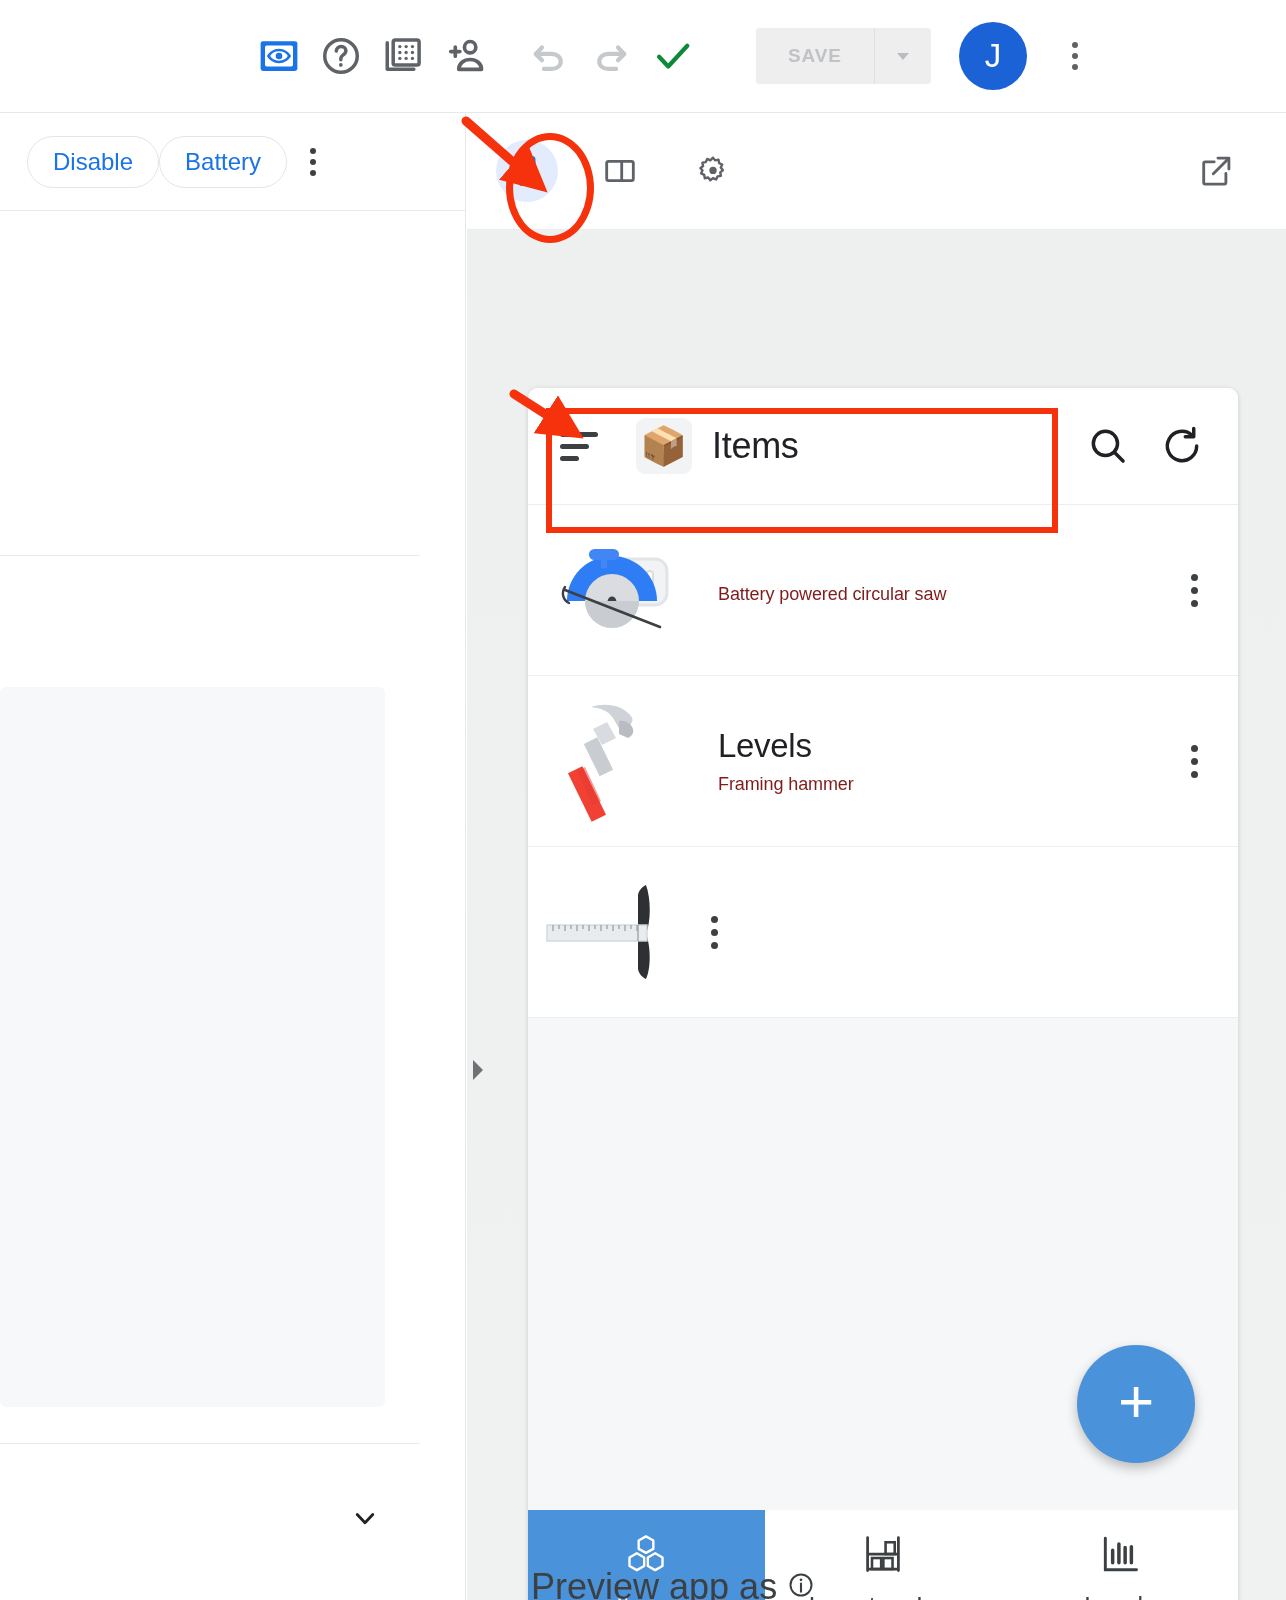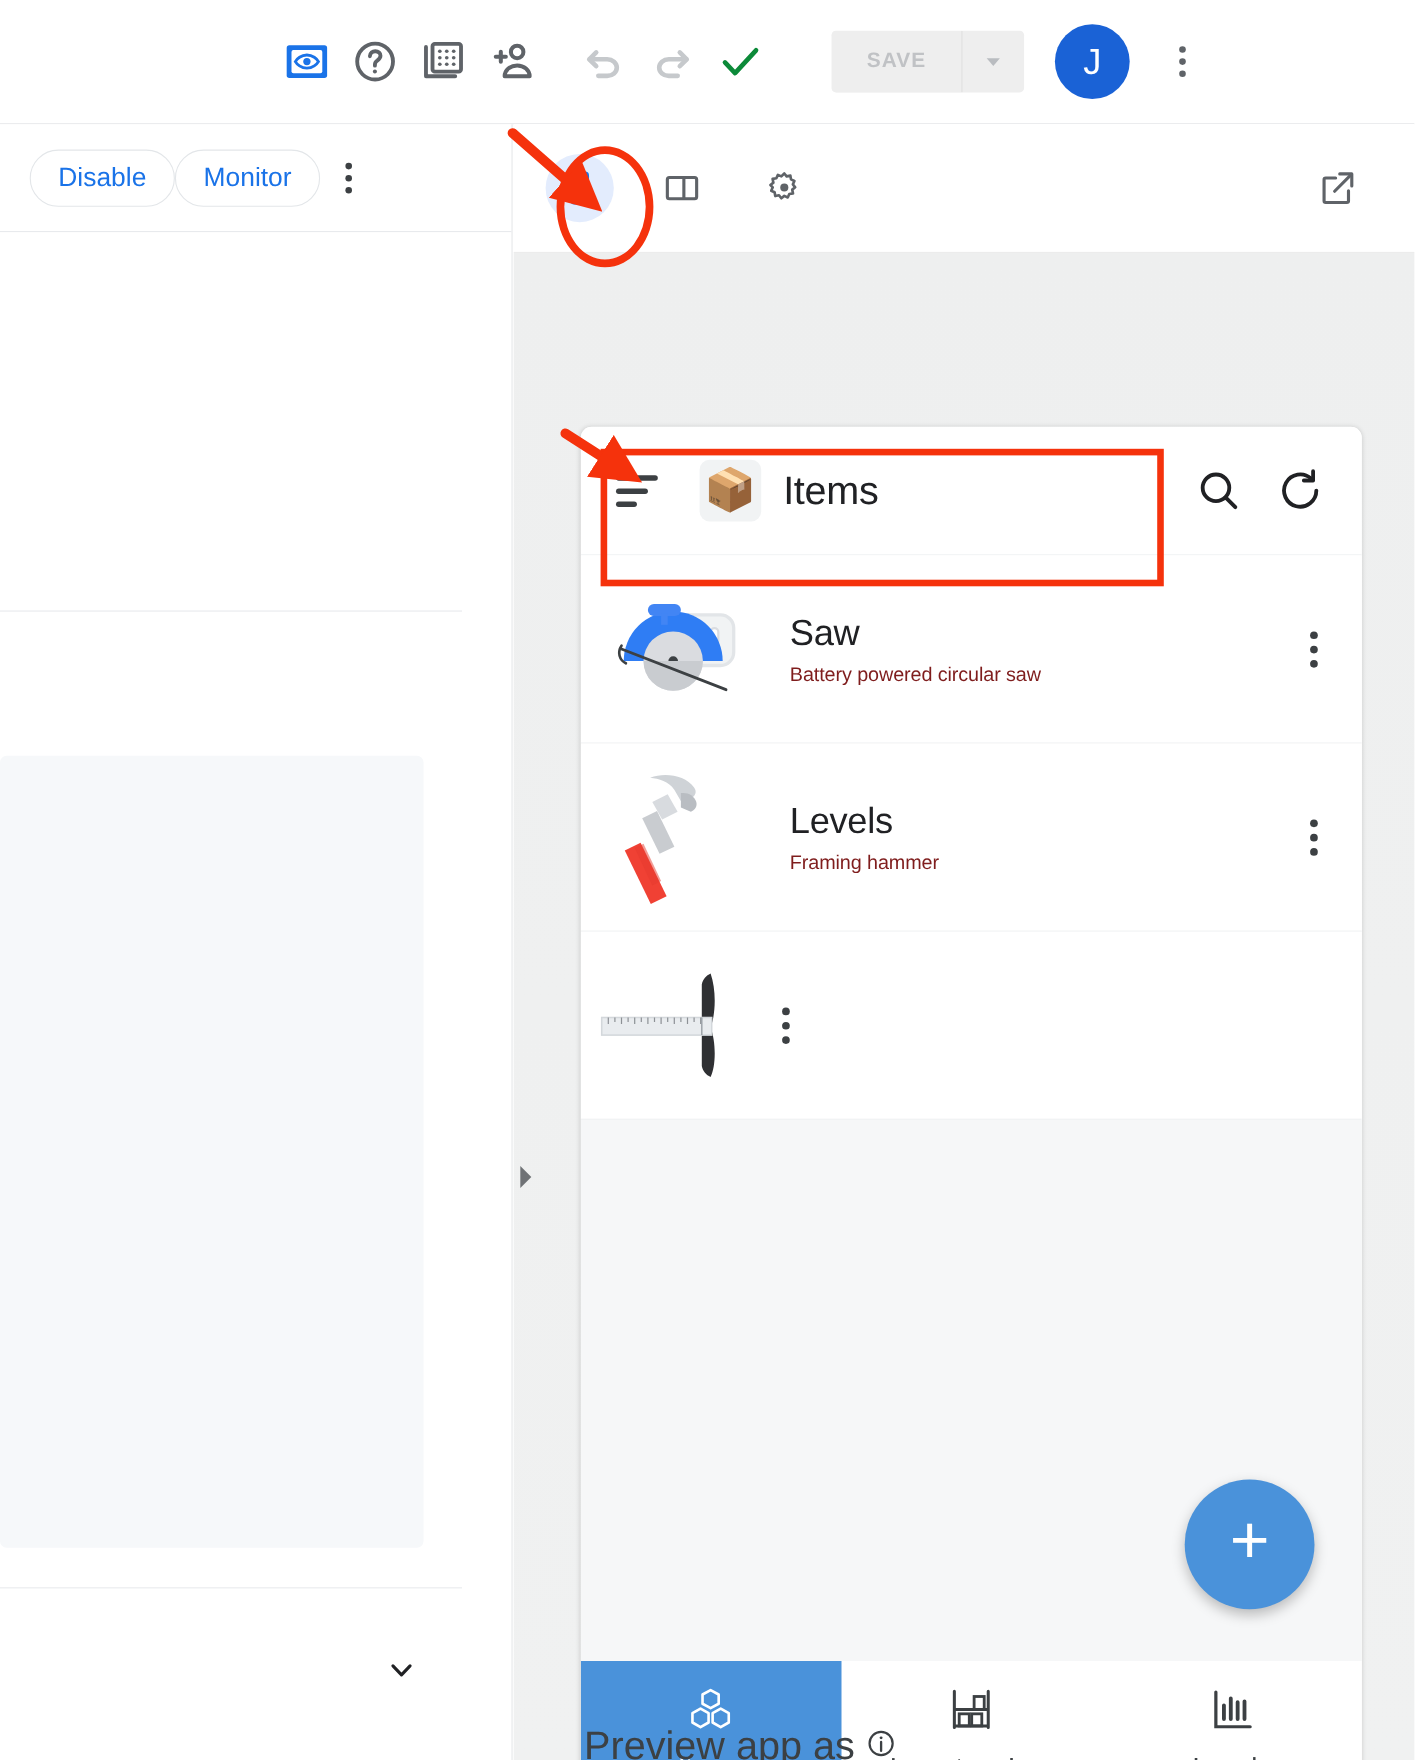--- a/index.html
+++ b/index.html
@@ -260,21 +260,21 @@
         <div class="kdot"></div>
         <div class="kdot"></div>
         <div class="kdot"></div>
       </div>
     </div>
   </div>
 
   <div class="leftpanel">
     <div class="lp-actions">
       <div class="pill">Disable</div>
-      <div class="pill">Monitor</div>
+      <div class="pill">Battery</div>
       <div class="lp-kebab">
         <div class="kdot"></div>
         <div class="kdot"></div>
         <div class="kdot"></div>
       </div>
     </div>
 
     <div class="lp-sep1"></div>
 
     <div class="linkchip">
@@ -377,21 +377,20 @@
                 <circle cx="65" cy="66" r="27" fill="#dadce0"></circle>
                 <circle cx="65" cy="66" r="4.4" fill="#3c4043"></circle>
                 <path d="M38 66a27 27 0 0 0 54 0" fill="#c9ccd0"></path>
                 <rect x="42" y="14" width="30" height="11" rx="5.5" fill="#4285f4"></rect>
                 <rect x="54" y="23" width="6" height="10" fill="#4285f4"></rect>
                 <path d="M18 52c-4 6-2 13 4 16" fill="none" stroke="#3c4043" stroke-width="2.4" stroke-linecap="round"></path>
                 <path d="M18 55L113 92" stroke="#3c4043" stroke-width="2.6" stroke-linecap="round"></path>
               </svg>
             </div>
             <div class="row-text">
-              <div class="row-title">Saw</div>
               <div class="row-sub">Battery powered circular saw</div>
             </div>
             <div class="row-kebab">
               <div class="kdot"></div>
               <div class="kdot"></div>
               <div class="kdot"></div>
             </div>
           </div>
 
           <div class="row">

